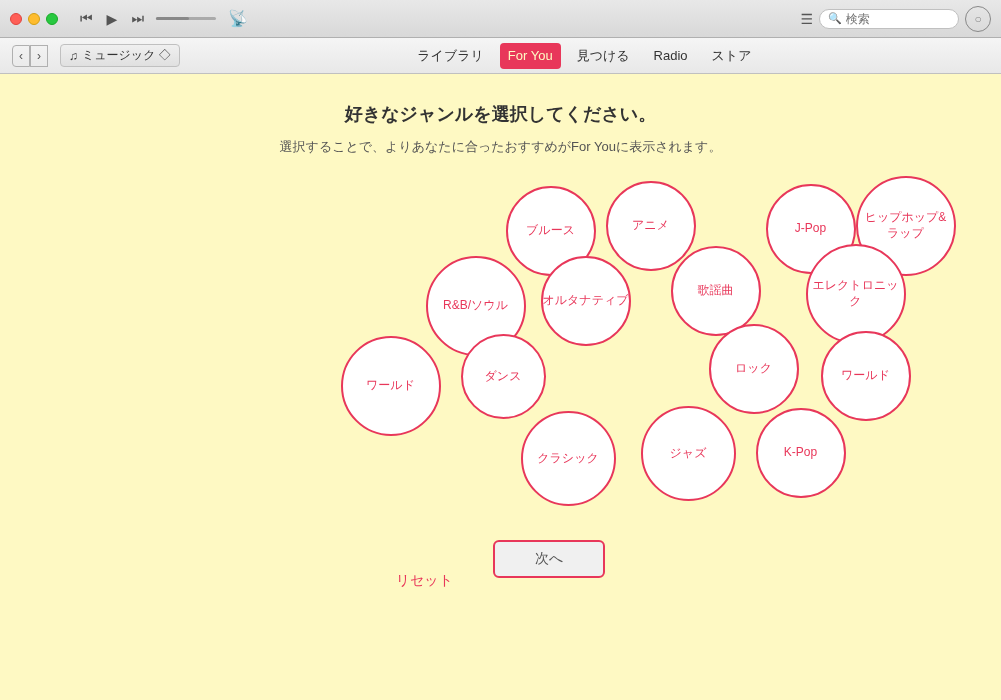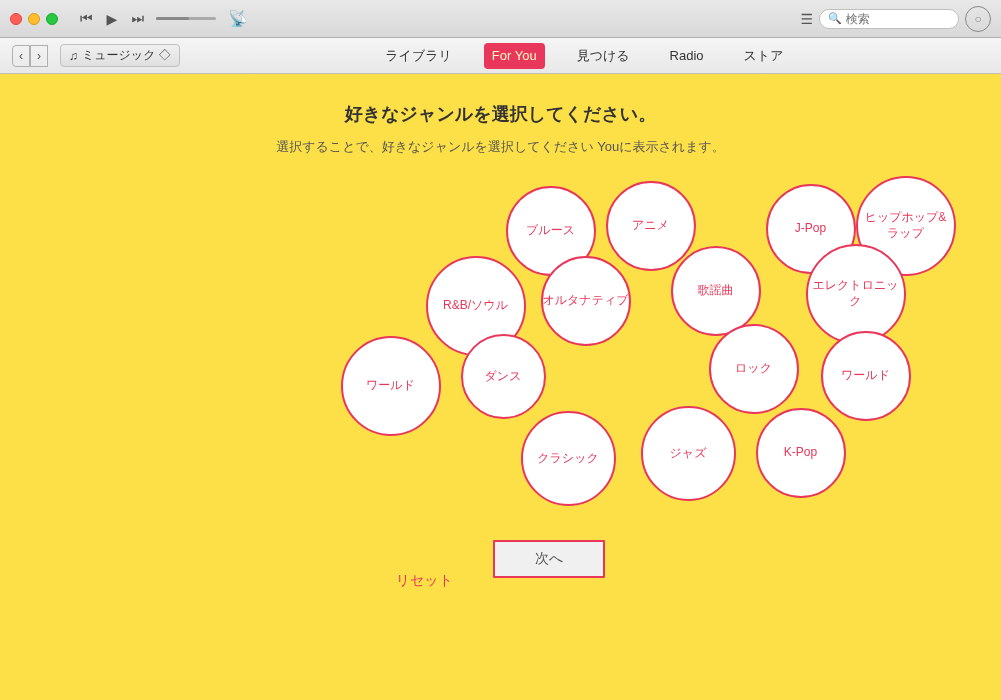--- a/index.html
+++ b/index.html
@@ -152,41 +152,41 @@
       border: 1px solid #c0c0c0;
       border-radius: 4px;
       font-size: 12px;
       color: #333;
       cursor: pointer;
     }
     .nav-links {
       flex: 1;
       display: flex;
       justify-content: center;
-      gap: 24px;
+      gap: 8px;
     }
     .nav-link {
       font-size: 13px;
       color: #333;
       cursor: pointer;
       padding: 4px 8px;
       border-radius: 4px;
       text-decoration: none;
       background: none;
       border: none;
     }
     .nav-link.active {
       background: #e8375a;
       color: #fef9c3;
       border-radius: 4px;
     }
 
     
     .main {
-      background: #fde047;
+      background: #fef9c3;
       height: calc(700px - 38px - 36px);
       display: flex;
       flex-direction: column;
       align-items: center;
       padding-top: 28px;
     }
     .page-title {
       font-size: 18px;
       font-weight: bold;
       color: #333;
@@ -233,21 +233,21 @@
       font-size: 14px;
       cursor: pointer;
       margin-top: 44px;
     }
     .next-btn {
       background: #f0f0f0;
       border: 2px solid #e8375a;
       color: #555;
       font-size: 14px;
       padding: 8px 40px;
-      border-radius: 1px;
+      border-radius: 6px;
       cursor: pointer;
     }
   </style>
 </head>
 <body>
 
 <div class="titlebar">
   <div class="traffic-lights">
     <div class="traffic-light tl-close"></div>
     <div class="traffic-light tl-min"></div>
@@ -284,21 +284,21 @@
     <button class="nav-link">ライブラリ</button>
     <button class="nav-link active">For You</button>
     <button class="nav-link">見つける</button>
     <button class="nav-link">Radio</button>
     <button class="nav-link">ストア</button>
   </div>
 </div>
 
 <div class="main">
   <div class="page-title">好きなジャンルを選択してください。</div>
-  <div class="page-subtitle">選択することで、好きなジャンルを選択してください Youに表示されます。</div>
+  <div class="page-subtitle">選択することで、よりあなたに合ったおすすめがFor Youに表示されます。</div>
 
   <div class="bubble-container" id="bubble-container">
   <div class="bubble" style="left: 295px; top: 10px; width: 90px; height: 90px;">ブルース</div>
       <div class="bubble" style="left: 555px; top: 8px; width: 90px; height: 90px;">J-Pop</div>
       <div class="bubble" style="left: 395px; top: 5px; width: 90px; height: 90px;">アニメ</div>
       <div class="bubble" style="left: 645px; top: 0px; width: 100px; height: 100px;">ヒップホップ&amp;
 ラップ</div>
       <div class="bubble" style="left: 215px; top: 80px; width: 100px; height: 100px;">R&amp;B/ソウル</div>
       <div class="bubble" style="left: 460px; top: 70px; width: 90px; height: 90px;">歌謡曲</div>
       <div class="bubble" style="left: 330px; top: 80px; width: 90px; height: 90px;">オルタナティブ</div>

